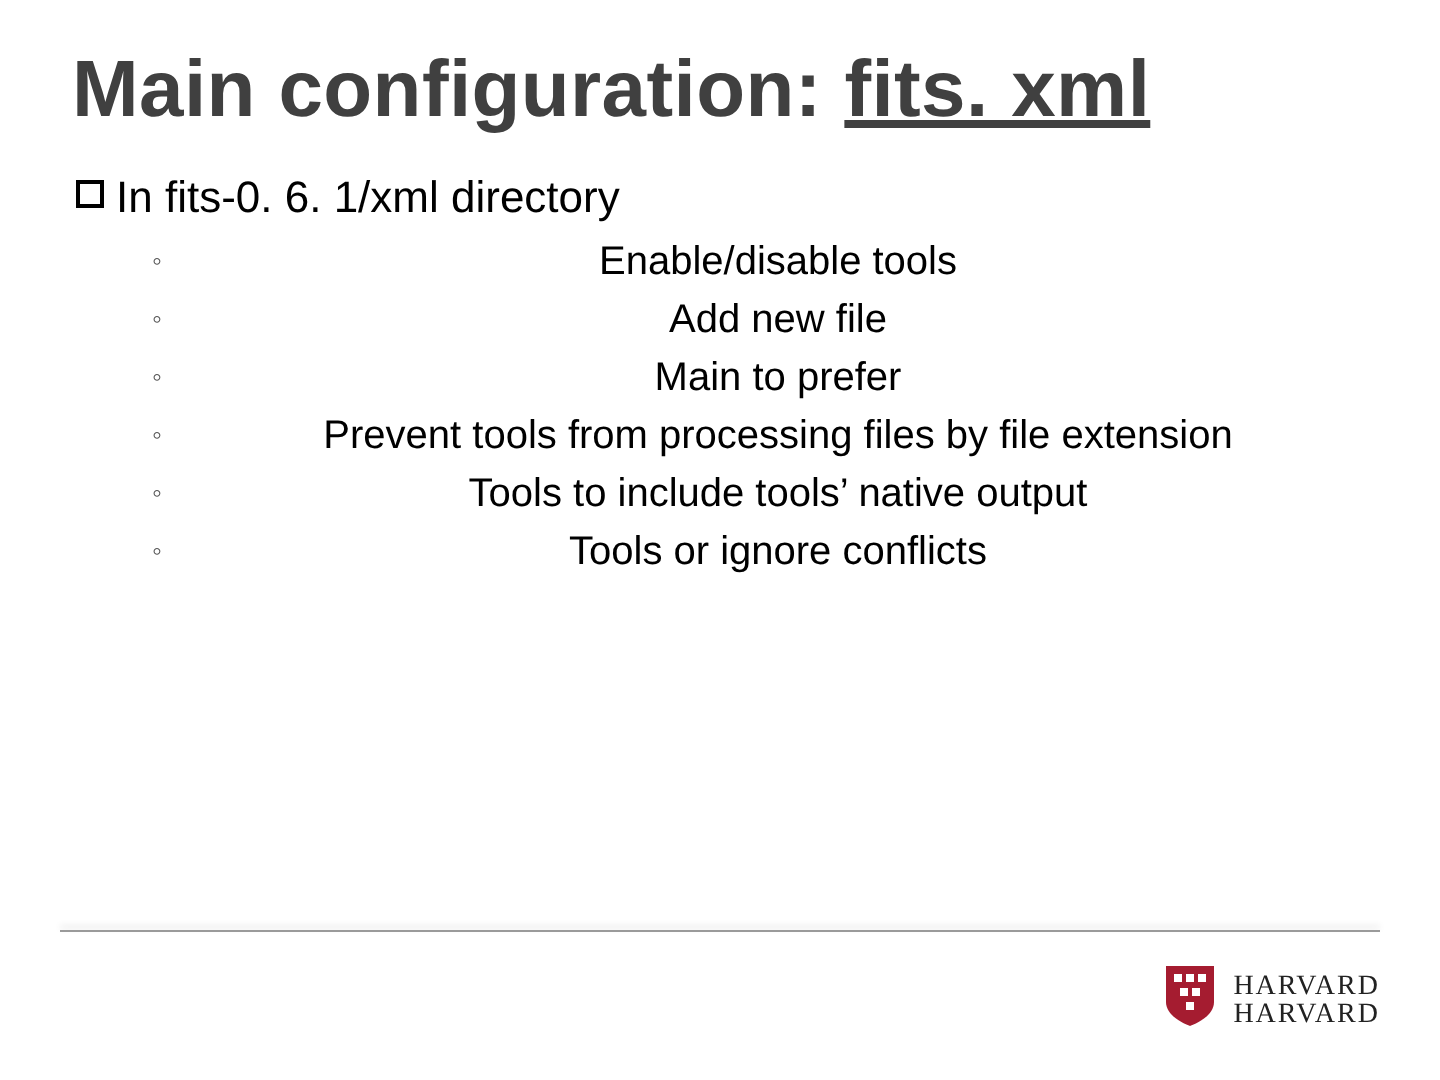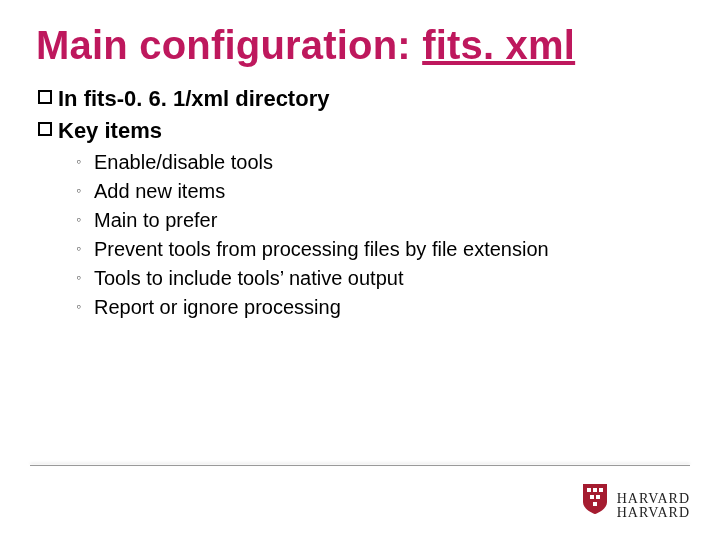--- a/index.html
+++ b/index.html
@@ -18,37 +18,36 @@
     width: 720px;
     height: 540px;
     position: relative;
     box-sizing: border-box;
     padding: 22px 36px 0 36px;
   }
 
   .title {
     font-size: 40px;
     font-weight: 700;
-    color: #be185d;
+    color: #404040;
     letter-spacing: 0.2px;
     line-height: 1.15;
     margin-bottom: 16px;
   }
   .title .underlined {
     text-decoration: underline;
   }
 
   .bullet-line {
     display: flex;
     align-items: flex-start;
     margin-left: 2px;
     margin-bottom: 2px;
     font-size: 22px;
     line-height: 1.35;
-    font-weight: bold;
   }
   .bullet-line .marker {
     width: 20px;
     flex: 0 0 20px;
     text-align: left;
     color: #000;
   }
   .bullet-line .marker svg {
     width: 14px;
     height: 14px;
@@ -72,39 +71,40 @@
   }
   .sub-line .marker {
     width: 18px;
     flex: 0 0 18px;
     color: #555;
     font-size: 14px;
     padding-top: 3px;
   }
   .sub-line .text {
     flex: 1;
+    text-align: center;
   }
 
   
   .divider {
     position: absolute;
     left: 30px;
     right: 30px;
     bottom: 74px;
     border-top: 1px solid #9a9a9a;
     box-shadow: 0 -2px 3px rgba(0,0,0,0.15);
   }
 
   
   .logo {
     position: absolute;
     right: 30px;
     bottom: 20px;
     display: flex;
-    align-items: flex-end;
+    align-items: center;
     gap: 8px;
     margin-top: 28px;
   }
   .shield {
     width: 28px;
     height: 34px;
   }
   .logo-text {
     display: flex;
     flex-direction: column;
@@ -127,53 +127,45 @@
   </div>
 
   <div class="bullet-line">
     <span class="marker">
       <svg viewBox="0 0 14 14">
           <rect x="1" y="1" width="12" height="12" fill="none" stroke="#000" stroke-width="2"></rect>
         </svg>
     </span>
     <span class="text">In fits-0. 6. 1/xml directory</span>
   </div>
-  <div class="bullet-line">
-    <span class="marker">
-      <svg viewBox="0 0 14 14">
-          <rect x="1" y="1" width="12" height="12" fill="none" stroke="#000" stroke-width="2"></rect>
-        </svg>
-    </span>
-    <span class="text">Key items</span>
-  </div>
 
   <div class="sub-bullets">
     <div class="sub-line">
       <span class="marker">◦</span>
       <span class="text">Enable/disable tools</span>
     </div>
     <div class="sub-line">
       <span class="marker">◦</span>
-      <span class="text">Add new items</span>
+      <span class="text">Add new file</span>
     </div>
     <div class="sub-line">
       <span class="marker">◦</span>
       <span class="text">Main to prefer</span>
     </div>
     <div class="sub-line">
       <span class="marker">◦</span>
       <span class="text">Prevent tools from processing files by file extension</span>
     </div>
     <div class="sub-line">
       <span class="marker">◦</span>
       <span class="text">Tools to include tools’ native output</span>
     </div>
     <div class="sub-line">
       <span class="marker">◦</span>
-      <span class="text">Report or ignore processing</span>
+      <span class="text">Tools or ignore conflicts</span>
     </div>
   </div>
 
   <div class="divider"></div>
 
   <div class="logo">
     <span>
       <svg class="shield" viewBox="0 0 28 34">
         <path d="M2 2 H26 V20 C26 28 14 32 14 32 C14 32 2 28 2 20 Z" fill="#A51C30"></path>
         <rect x="6" y="6" width="4" height="4" fill="#fff"></rect>

